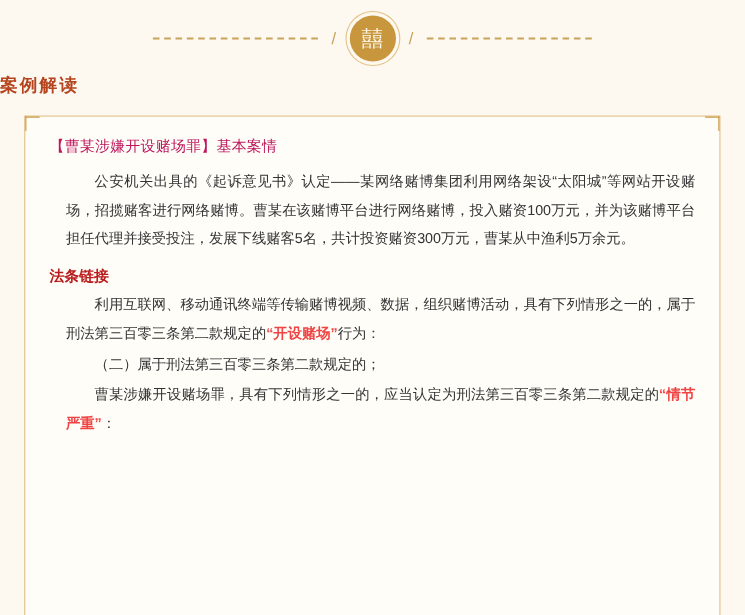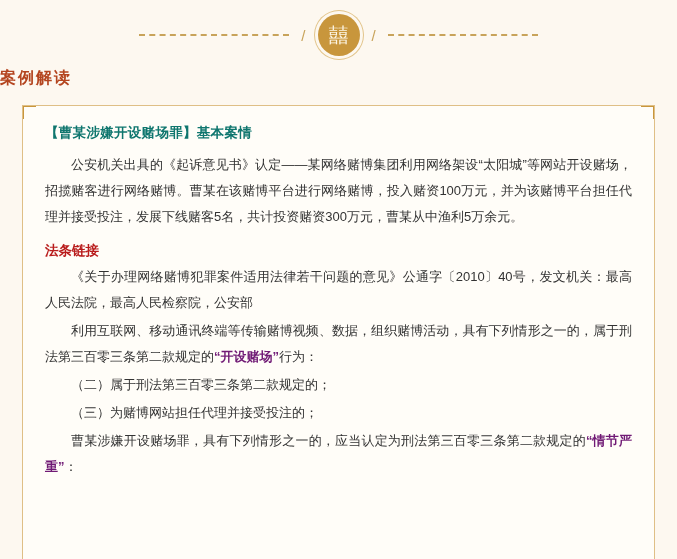--- a/index.html
+++ b/index.html
@@ -78,41 +78,41 @@
     height: 12px;
     border-color: #c8963c;
     border-style: solid;
     border-width: 0;
   }
   .corner.tl { top: -1px; left: -1px; border-top-width: 2px; border-left-width: 2px; }
   .corner.tr { top: -1px; right: -1px; border-top-width: 2px; border-right-width: 2px; }
 
   .case-heading {
     font-size: 13.5px;
-    font-weight: bold;
-    color: #0f766e;
+    font-weight: normal;
+    color: #be185d;
     margin: 0 0 10px 0;
     letter-spacing: .3px;
   }
   p.para {
     font-size: 13px;
     line-height: 26px;
-    margin: 0 0 2px 0;
+    margin: 0 0 2px 15px;
     text-indent: 2em;
     color: #333;
     text-align: justify;
   }
   .law-link {
     font-size: 13.5px;
     font-weight: bold;
     color: #b91c1c;
     margin: 12px 0 4px 0;
   }
   .hl {
-    color: #701a75;
+    color: #ef4444;
     font-weight: bold;
   }
 </style>
 </head>
 <body>
 
 <div class="page">
 
   <div class="header">
     <div class="dash-line"></div>
@@ -127,24 +127,22 @@
   <div class="card">
     <span class="corner tl"></span>
     <span class="corner tr"></span>
 
     <div class="case-heading">【曹某涉嫌开设赌场罪】基本案情</div>
 
     <p class="para">公安机关出具的《起诉意见书》认定——某网络赌博集团利用网络架设“太阳城”等网站开设赌场，招揽赌客进行网络赌博。曹某在该赌博平台进行网络赌博，投入赌资100万元，并为该赌博平台担任代理并接受投注，发展下线赌客5名，共计投资赌资300万元，曹某从中渔利5万余元。</p>
 
     <div class="law-link">法条链接</div>
 
-    <p class="para">《关于办理网络赌博犯罪案件适用法律若干问题的意见》公通字〔2010〕40号，发文机关：最高人民法院，最高人民检察院，公安部</p>
 
 
     <p class="para"><span>利用互联网、移动通讯终端等传输赌博视频、数据，组织赌博活动，具有下列情形之一的，属于刑法第三百零三条第二款规定的</span><span class="hl">“开设赌场”</span><span>行为：</span></p>
 
     <p class="para">（二）属于刑法第三百零三条第二款规定的；</p>
-    <p class="para">（三）为赌博网站担任代理并接受投注的；</p>
 
     <p class="para"><span>曹某涉嫌开设赌场罪，具有下列情形之一的，应当认定为刑法第三百零三条第二款规定的</span><span class="hl">“情节严重”</span><span>：</span></p>
 
   </div>
 </div>
 
 </body></html>

